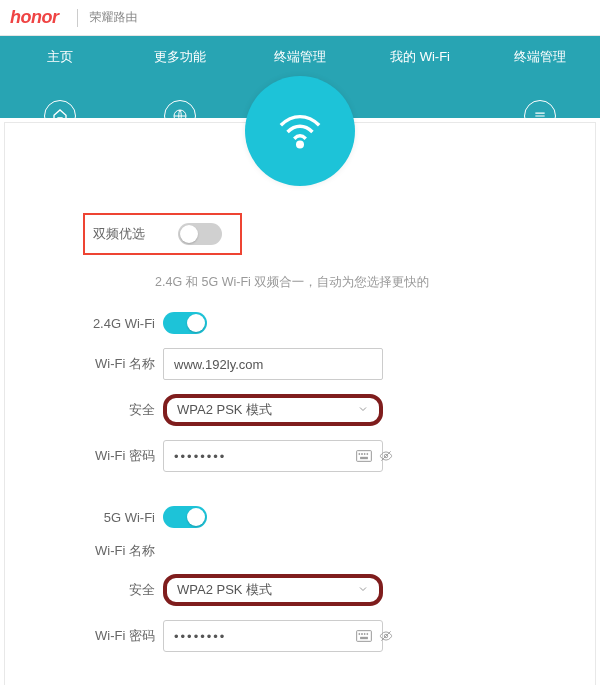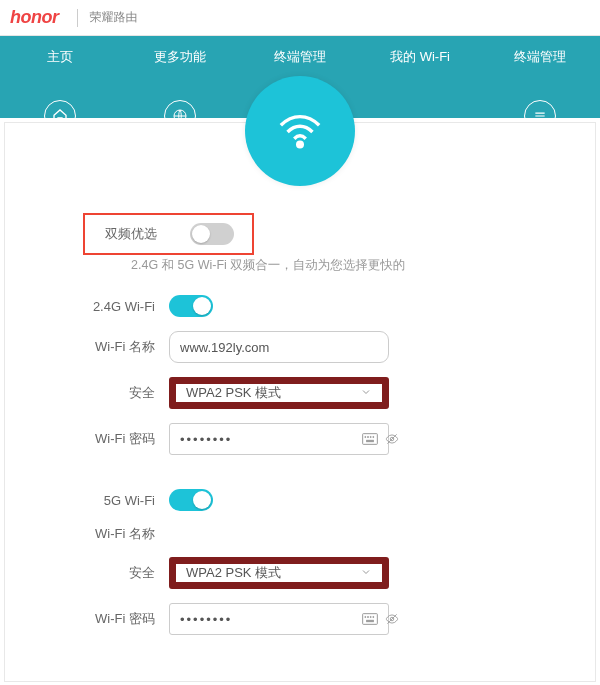--- a/index.html
+++ b/index.html
@@ -83,25 +83,25 @@
       padding: 90px 50px 20px 50px;
       background: #fff;
       border: 1px solid #e8e8e8;
       margin: 4px;
       min-height: 560px;
       position: relative;
     }
     
     .highlight-box {
       border: 2px solid #e43;
-      padding: 8px 18px 8px 20px;
+      padding: 8px 18px 8px 8px;
       display: inline-flex;
       align-items: center;
       margin-left: 28px;
-      margin-bottom: 0;
+      margin-bottom: 17px;
       gap: 21px;
     }
     .highlight-label {
       color: #666;
       font-size: 13px;
       margin-right: 12px;
     }
     
     .toggle {
       width: 44px;
@@ -122,51 +122,51 @@
       top: 2px;
       box-shadow: 0 1px 2px rgba(0,0,0,0.2);
     }
     .toggle.off .toggle-knob { left: 2px; }
     .toggle.on .toggle-knob { right: 2px; }
     
     .help-text {
       color: #999;
       font-size: 12.5px;
       line-height: 1.6;
-      margin-left: 76px;
+      margin-left: 100px;
       margin-bottom: 20px;
     }
     
     .form-row {
       display: flex;
       align-items: center;
       margin-bottom: 14px;
     }
     .form-label {
       width: 100px;
       text-align: right;
       color: #666;
       font-size: 13px;
-      margin-right: 14px;
+      margin-right: 8px;
     }
     .form-input {
       width: 220px;
       height: 32px;
       border: 1px solid #ccc;
-      border-radius: 9px;
+      border-radius: 2px;
       padding: 0 10px;
       font-size: 13px;
       color: #555;
       outline: none;
     }
     .form-select {
       width: 220px;
       height: 32px;
-      border: 7px solid #7f1d1d;
-      border-radius: 3px;
+      border: 4px solid #7f1d1d;
+      border-radius: 13px;
       padding: 0 10px;
       font-size: 13px;
       color: #555;
       display: flex;
       align-items: center;
       justify-content: space-between;
       cursor: pointer;
       background: #fff;
     }
     .select-chevron { color: #999; }

